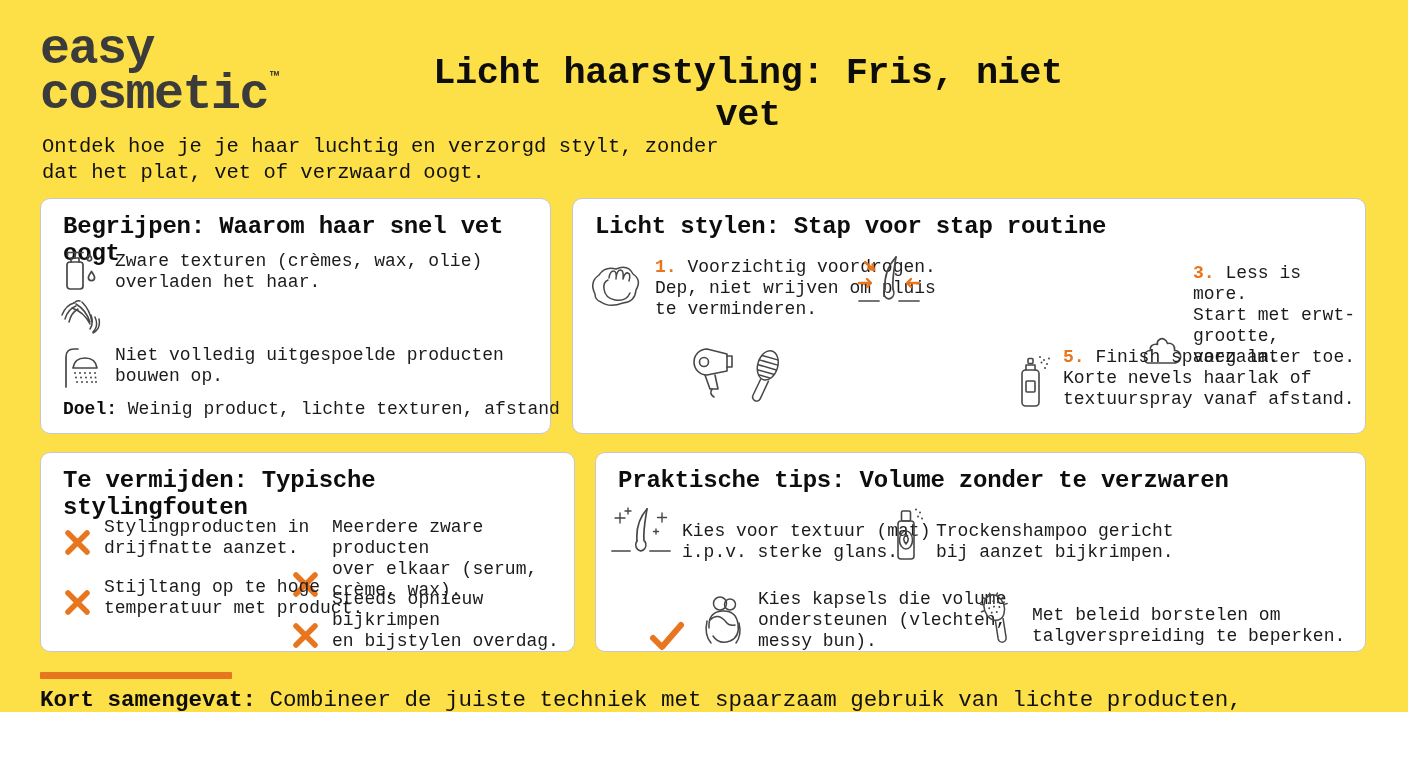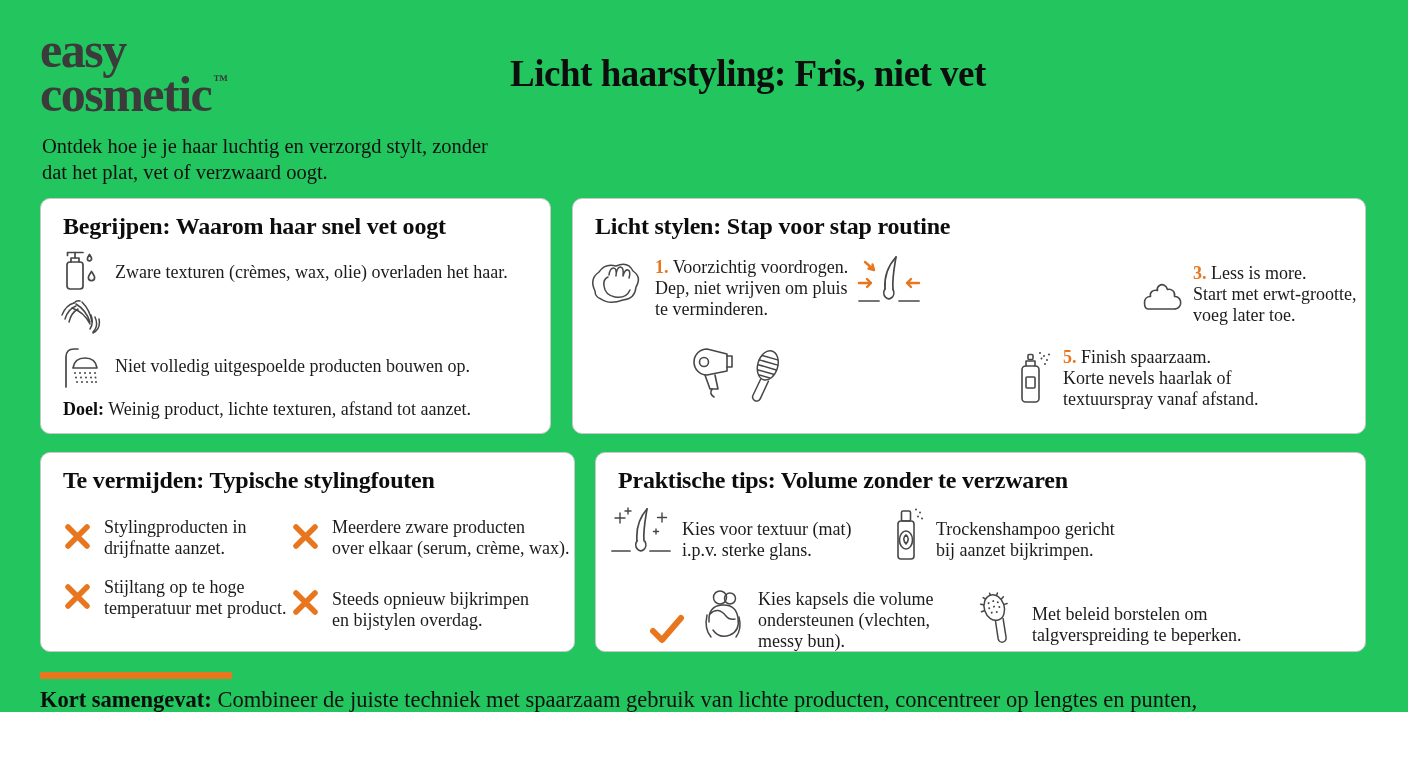--- a/index.html
+++ b/index.html
@@ -1,36 +1,36 @@
 <!DOCTYPE html>
 <html><head>
 <meta charset="utf-8">
 <style>
   html,body{margin:0;padding:0;background:#ffffff;}
   #canvas{
-    position:relative;width:1408px;height:712px;background:#22c55e;overflow:hidden;
-    font-family:Liberation Serif, serif;color:#1b1b1b;
+    position:relative;width:1408px;height:712px;background:#fde047;overflow:hidden;
+    font-family:Liberation Mono, monospace;color:#1b1b1b;
   }
   
   .logo{position:absolute;left:40px;top:28px;color:#3b3b3b;font-weight:800;
         font-size:50px;line-height:.88;letter-spacing:-1.5px;}
   .logo sup{font-size:15px;font-weight:700;letter-spacing:0;vertical-align:26px;margin-left:2px;}
   h1{position:absolute;left:398px;top:52px;width:700px;margin:0;text-align:center;
      font-size:37px;font-weight:700;letter-spacing:-.5px;color:#0d0d0d;}
   .intro{position:absolute;left:42px;top:134px;margin:0;font-size:20.5px;line-height:1.26;
          color:#111;white-space:pre-line;}
   
   .card{position:absolute;background:#fff;border:1.5px solid #c8c8c8;border-radius:10px;box-sizing:border-box;}
   .card h2{position:absolute;left:22px;top:14px;margin:0;font-size:24px;font-weight:700;
            letter-spacing:-.2px;color:#0d0d0d;}
   #card-understand{left:40px;top:198px;width:511px;height:236px;}
   #card-routine   {left:572px;top:198px;width:794px;height:236px;}
   #card-avoid     {left:40px;top:452px;width:535px;height:200px;}
   #card-tips      {left:595px;top:452px;width:771px;height:200px;}
-  .item{position:absolute;display:flex;align-items:center;gap:10px;}
+  .item{position:absolute;display:flex;align-items:flex-end;gap:10px;}
   .item p,.goal span,.goal b{font-size:18px;line-height:1.16;}
   .item p{margin:0;white-space:pre-line;color:#1b1b1b;}
   .icn{flex:0 0 auto;display:flex;align-items:center;justify-content:center;}
   .u-row{align-items:center;gap:14px;left:18px;}
   .u-row .icn{width:42px;}
   .goal{position:absolute;left:22px;top:200px;margin:0;white-space:nowrap;}
   .goal b{font-weight:700;color:#0d0d0d;}
   .num{color:#E8761F;font-weight:700;}
   .step p{margin-top:2px;}
   

